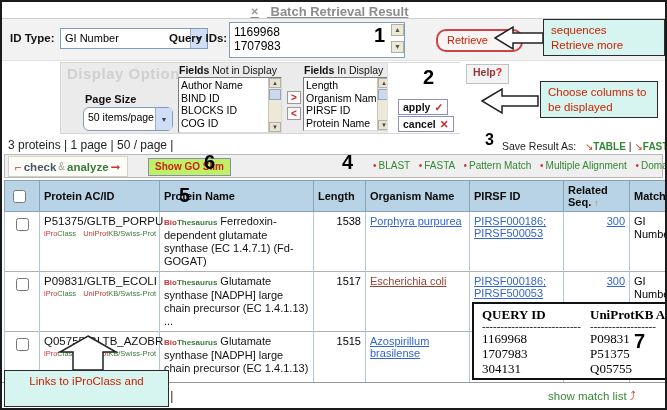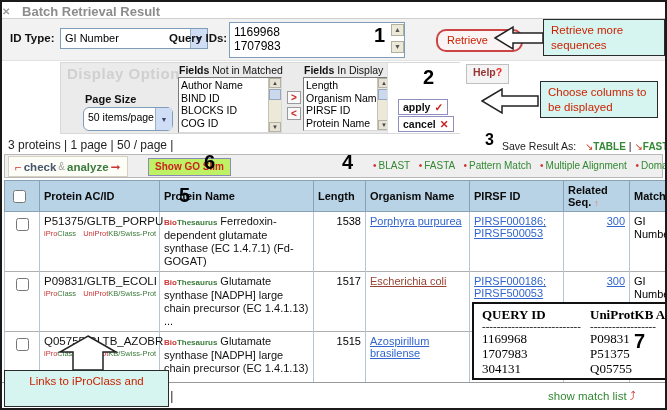--- a/index.html
+++ b/index.html
@@ -1,21 +1,21 @@
 <!DOCTYPE html>
 <html><head>
 <meta charset="utf-8">
 <style>
   html,body{margin:0;padding:0;background:#fff;}
   #screen{position:relative;width:667px;height:410px;box-sizing:border-box;border:2px solid #1a1a1a;
     background:#fff;font-family:"Liberation Sans",sans-serif;overflow:hidden;}
   .abs{position:absolute;}
   
-  #titlebar{position:absolute;top:2px;left:0;right:8px;height:15px;text-align:left;
-    font-size:13px;font-weight:bold;color:#8c8c8c;}
+  #titlebar{position:absolute;top:2px;left:0;right:8px;height:15px;text-align:center;
+    font-size:13px;font-weight:bold;color:#8c8c8c;text-decoration:underline;}
   #close-x{color:#9a9a9a;font-size:10px;font-weight:bold;margin-right:8px;vertical-align:1px;cursor:default;}
   
   #form-row{position:absolute;top:16px;left:0;right:0;height:41px;background:#f2f2f2;
     border-top:1px solid #cfcfcf;border-bottom:1px solid #e2e2e2;}
   .lbl{font-weight:bold;font-size:11.5px;color:#111;}
   .select{position:absolute;background:#fff;border:1px solid #7f9db9;display:flex;align-items:stretch;font-size:11px;box-sizing:border-box;}
   .select .val{flex:1;padding:3px 4px;white-space:nowrap;overflow:hidden;}
   .select .btn{width:16px;background:#cfdef5;border-left:1px solid #9ab0c8;display:flex;align-items:center;justify-content:center;font-size:7px;color:#33476b;}
   #query-textarea{position:absolute;left:227px;top:3px;width:176px;height:36px;box-sizing:border-box;
     border:1px solid #7f9db9;background:#fff;font-family:"Liberation Sans",sans-serif;font-size:12px;
@@ -146,21 +146,21 @@
   </div>
 
   <div id="display-panel">
     <span id="panel-title">Display Option</span>
     <span class="lbl abs" style="left:24px;top:30px;font-size:11px;">Page Size</span>
     <div class="select" style="left:22px;top:44px;width:90px;height:24px;font-size:10.5px;border-radius:6px;">
       <span class="val">50 items/page</span>
       <span class="btn">▼</span>
     </div>
 
-    <span class="fieldlbl" style="left:118px;top:1px;"><b>Fields</b><span> Not in Matched</span></span>
+    <span class="fieldlbl" style="left:118px;top:1px;"><b>Fields</b><span> Not in Display</span></span>
     <div class="listbox" style="left:117px;top:14px;width:104px;height:56px;">
       <div class="items">
         <div class="item">Author Name</div>
         <div class="item">BIND ID</div>
         <div class="item">BLOCKS ID</div>
         <div class="item">COG ID</div>
       </div>
       <div class="sb">
           <span class="up">▲</span>
           <span class="thumb"></span>
@@ -330,22 +330,22 @@
     <a id="show-match" href="#">
       <span>show match list</span>
       <span class="up-arrow">⤴</span>
     </a>
   </div>
 
   <svg class="blockarrow" style="left:492px;top:22px;" width="50" height="28">
     <polygon points="1,14 19,3 19,9 49,9 49,19 19,19 19,25" fill="#ffffff" stroke="#222222" stroke-width="1.5"></polygon>
   </svg>
   <div class="callout" style="left:541px;top:17px;width:122px;height:37px;">
+    <div>sequences</div>
     <div>Retrieve more</div>
-    <div>sequences</div>
   </div>
 
   <svg class="blockarrow" style="left:479px;top:84px;" width="58" height="30">
     <polygon points="1,15 21,3 21,10 57,10 57,20 21,20 21,27" fill="#ffffff" stroke="#222222" stroke-width="1.5"></polygon>
   </svg>
   <div class="callout" style="left:538px;top:79px;width:118px;height:37px;">
     <div>Choose columns to</div>
     <div>be displayed</div>
   </div>
 

